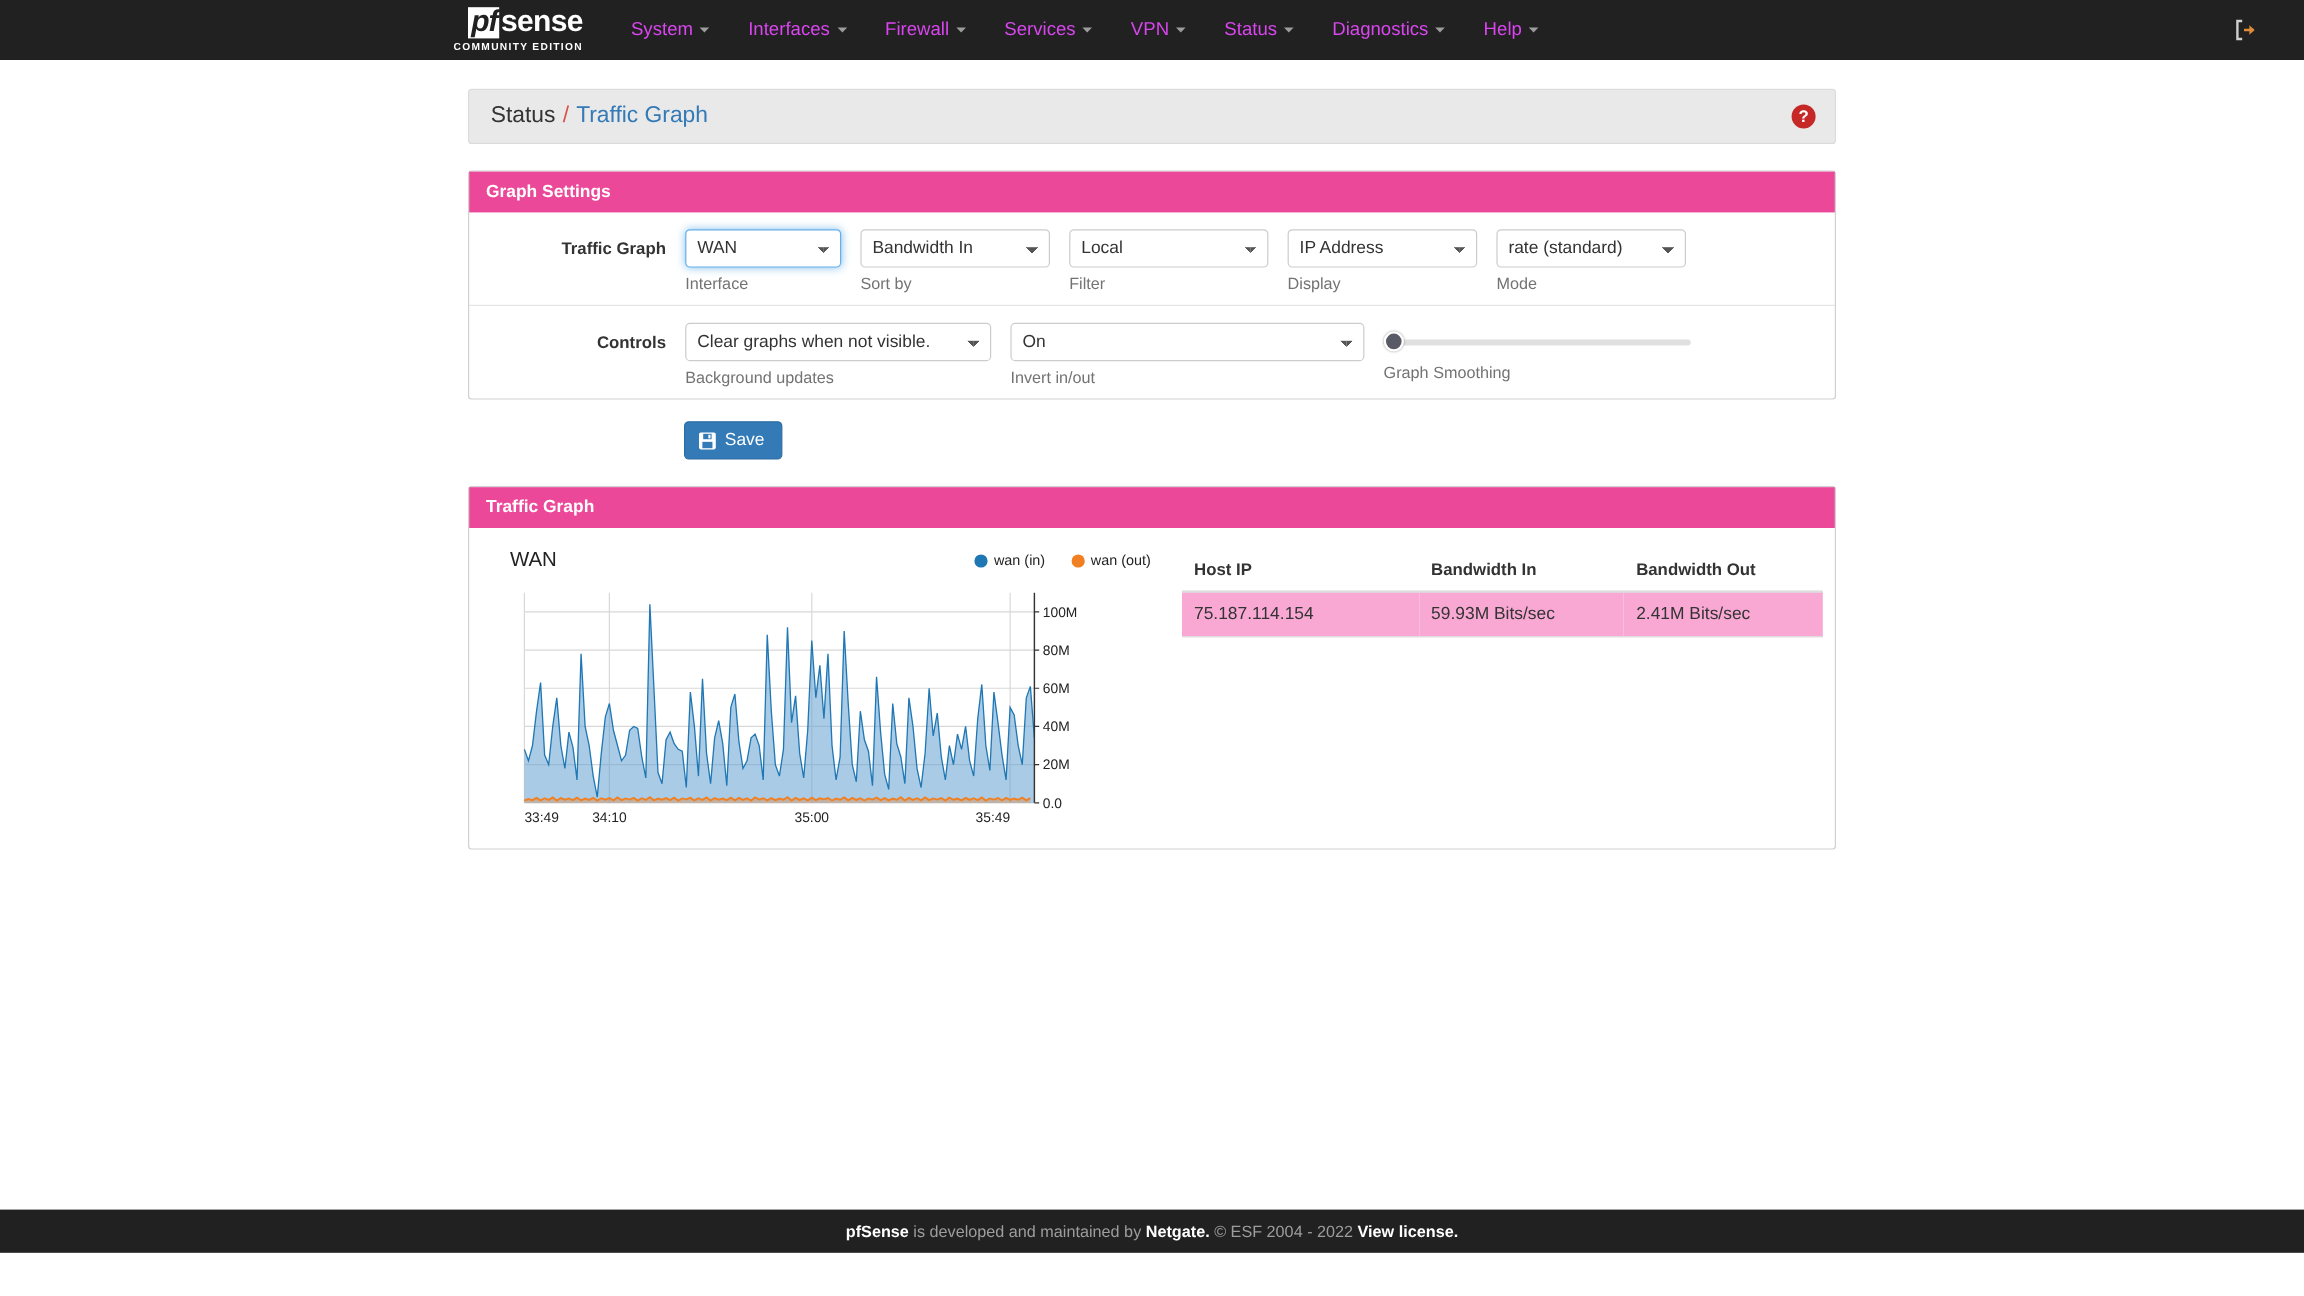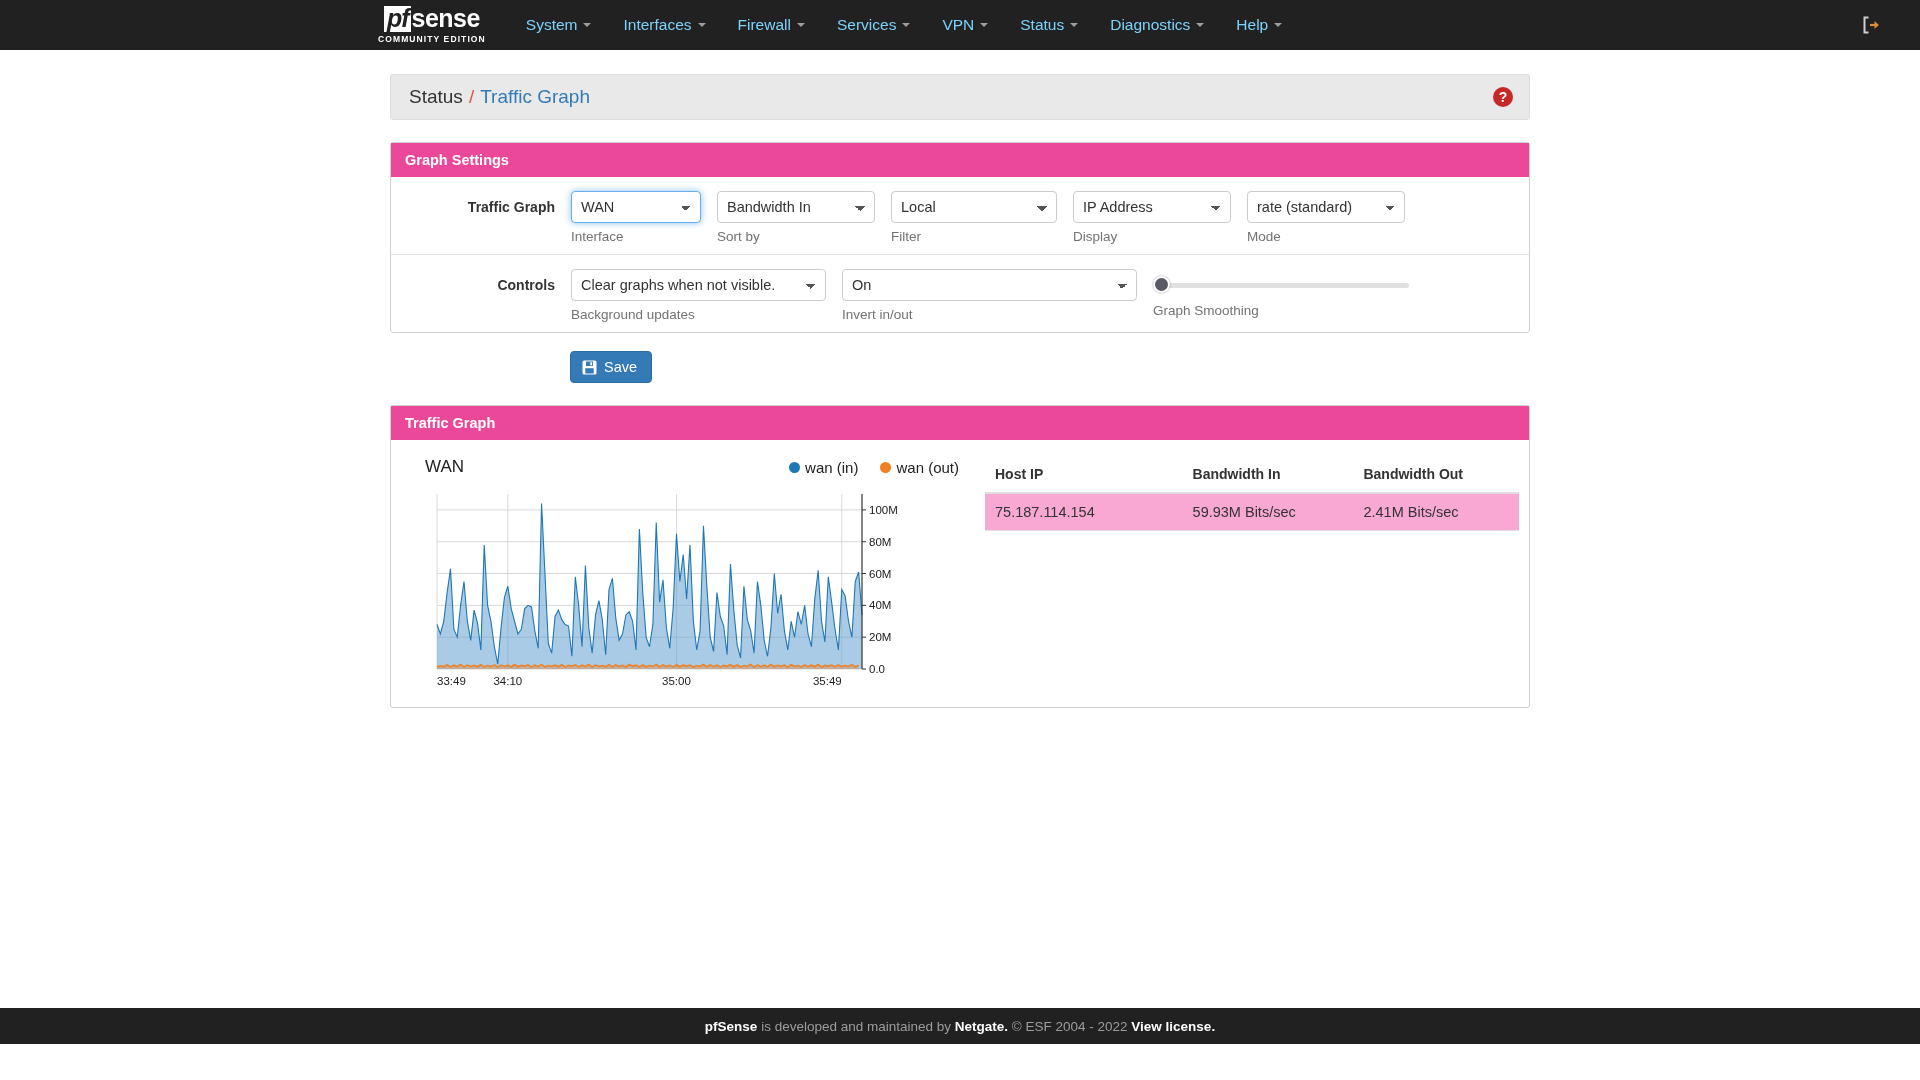--- a/index.html
+++ b/index.html
@@ -19,21 +19,21 @@
     background: #212121;
     display: flex; align-items: center;
   }
   .nav-inner {
     width: 1920px; height: 50px;
     display: flex; align-items: center;
     padding-left: 378px;
   }
   .brand {
     display: flex; flex-direction: column;
-    align-items: center;
+    align-items: flex-end;
     justify-content: center;
     margin-right: 24px;
     height: 33px;
   }
   .brand-logo {
     display: flex; align-items: baseline;
     line-height: 1;
   }
   .brand-pf {
     background: #ffffff;
@@ -53,21 +53,21 @@
     margin-left: 1px;
   }
   .brand-sub {
     color: #ffffff;
     font-size: 8.5px;
     font-weight: bold;
     letter-spacing: 1.1px;
     margin-top: 2px;
   }
   .nav-item {
-    color: #7dd3fc;
+    color: #d946ef;
     font-size: 15.5px;
     padding: 0 16px;
     height: 48px;
     display: flex; align-items: center;
     cursor: pointer;
     white-space: nowrap;
   }
   .caret {
     display: inline-block;
     width: 0; height: 0;
@@ -257,21 +257,21 @@
     padding: 0 6px 0 20px;
     height: 26px;
   }
   .graph-title {
     font-size: 17px; color: #222222;
   }
   .legend { display: flex; align-items: center; }
   .legend-item {
     display: flex; align-items: center;
     margin-left: 22px;
-    font-size: 15px;
+    font-size: 12px;
     color: #222222;
   }
   .legend-dot {
     width: 11px; height: 11px;
     border-radius: 50%;
     margin-right: 5px;
   }
   .chart-area { position: relative; width: 545px; height: 205px; margin-top: 6px;}
 
   

